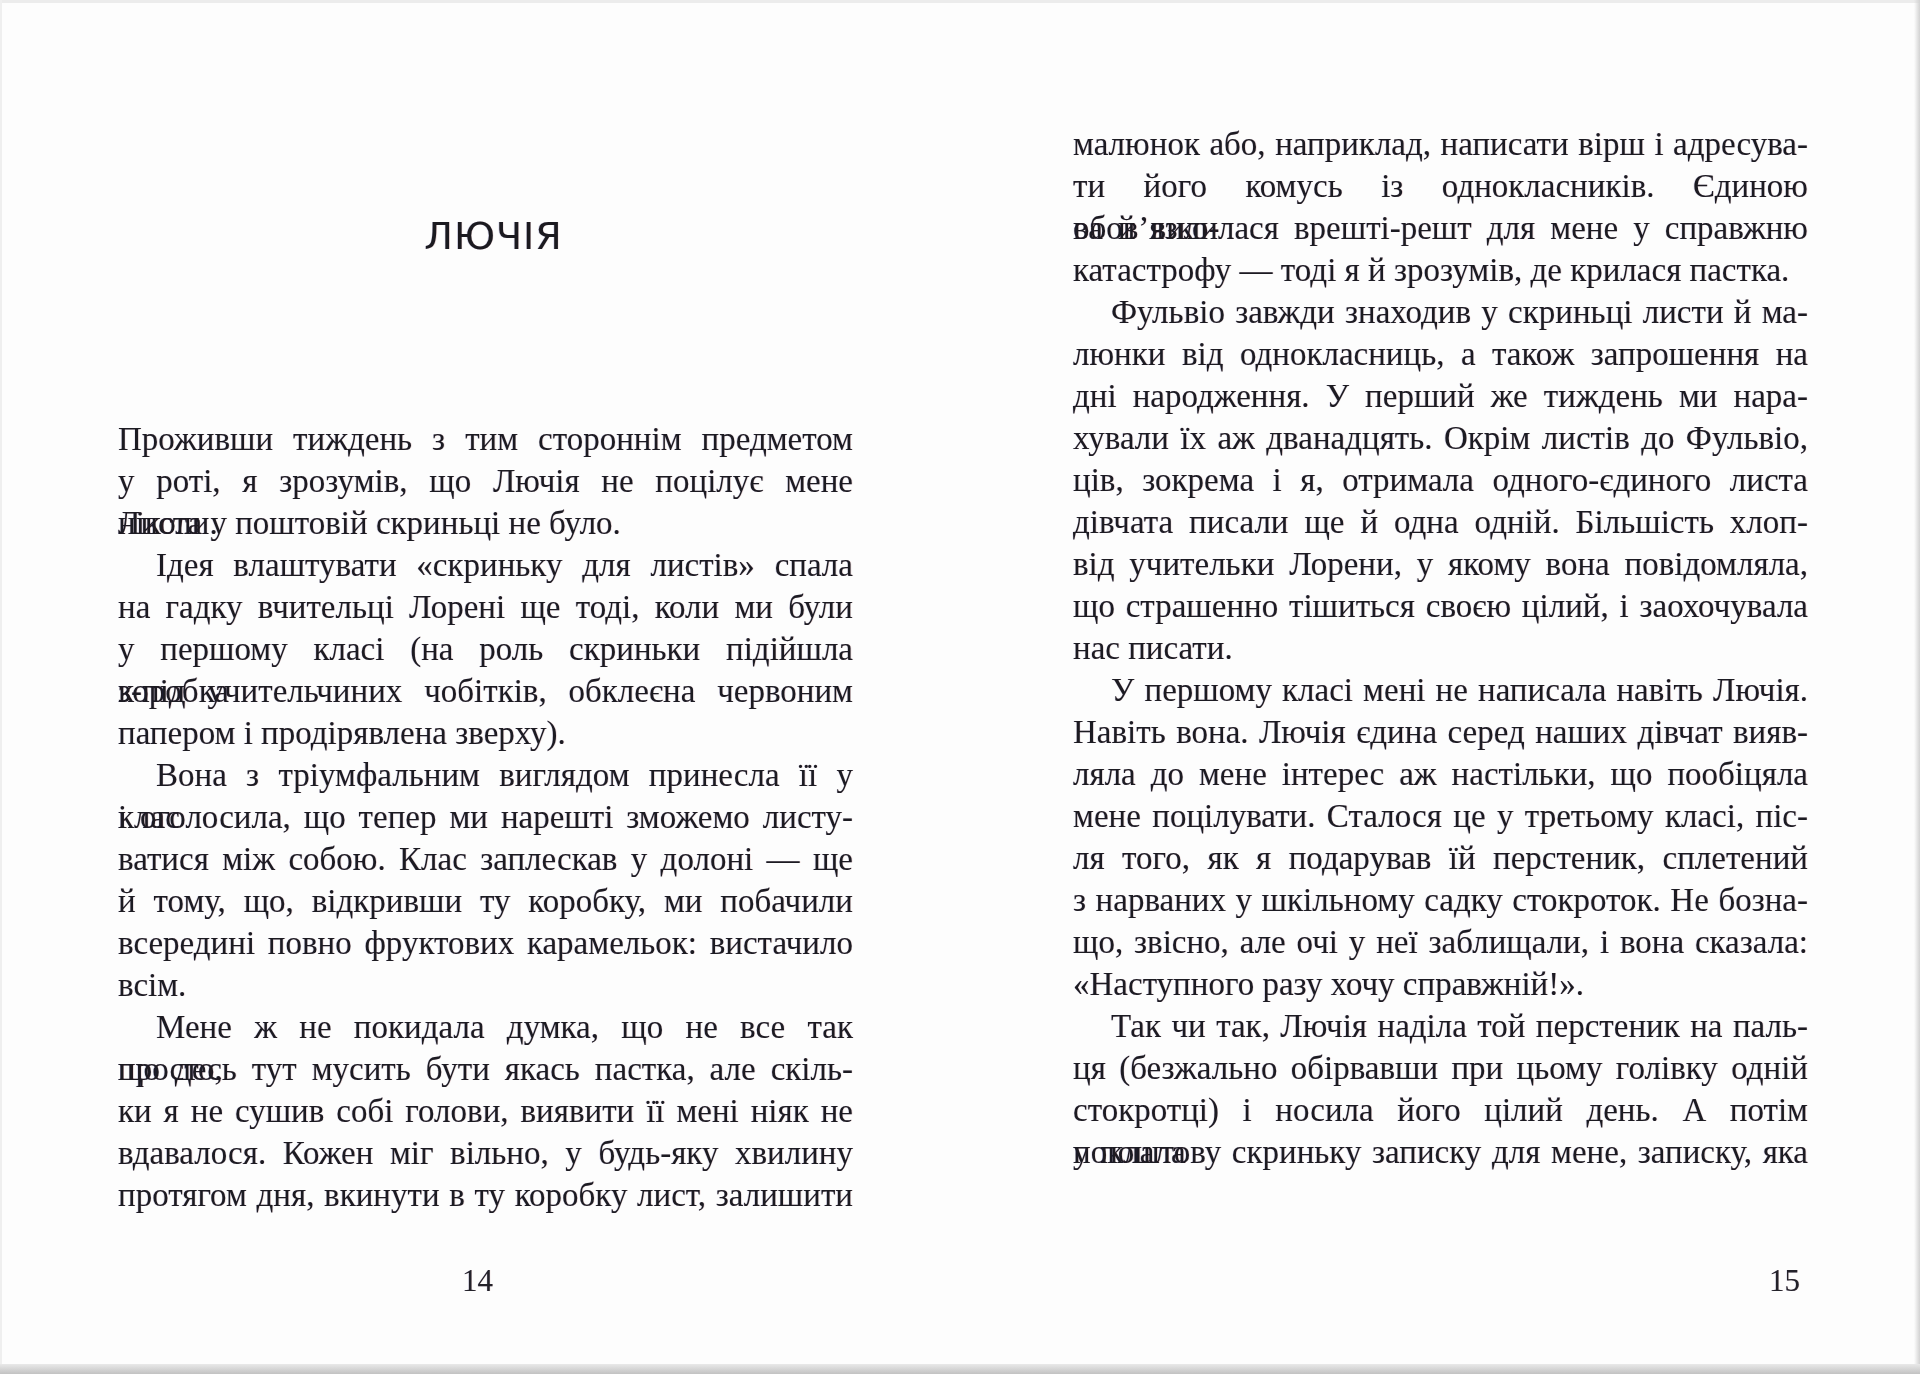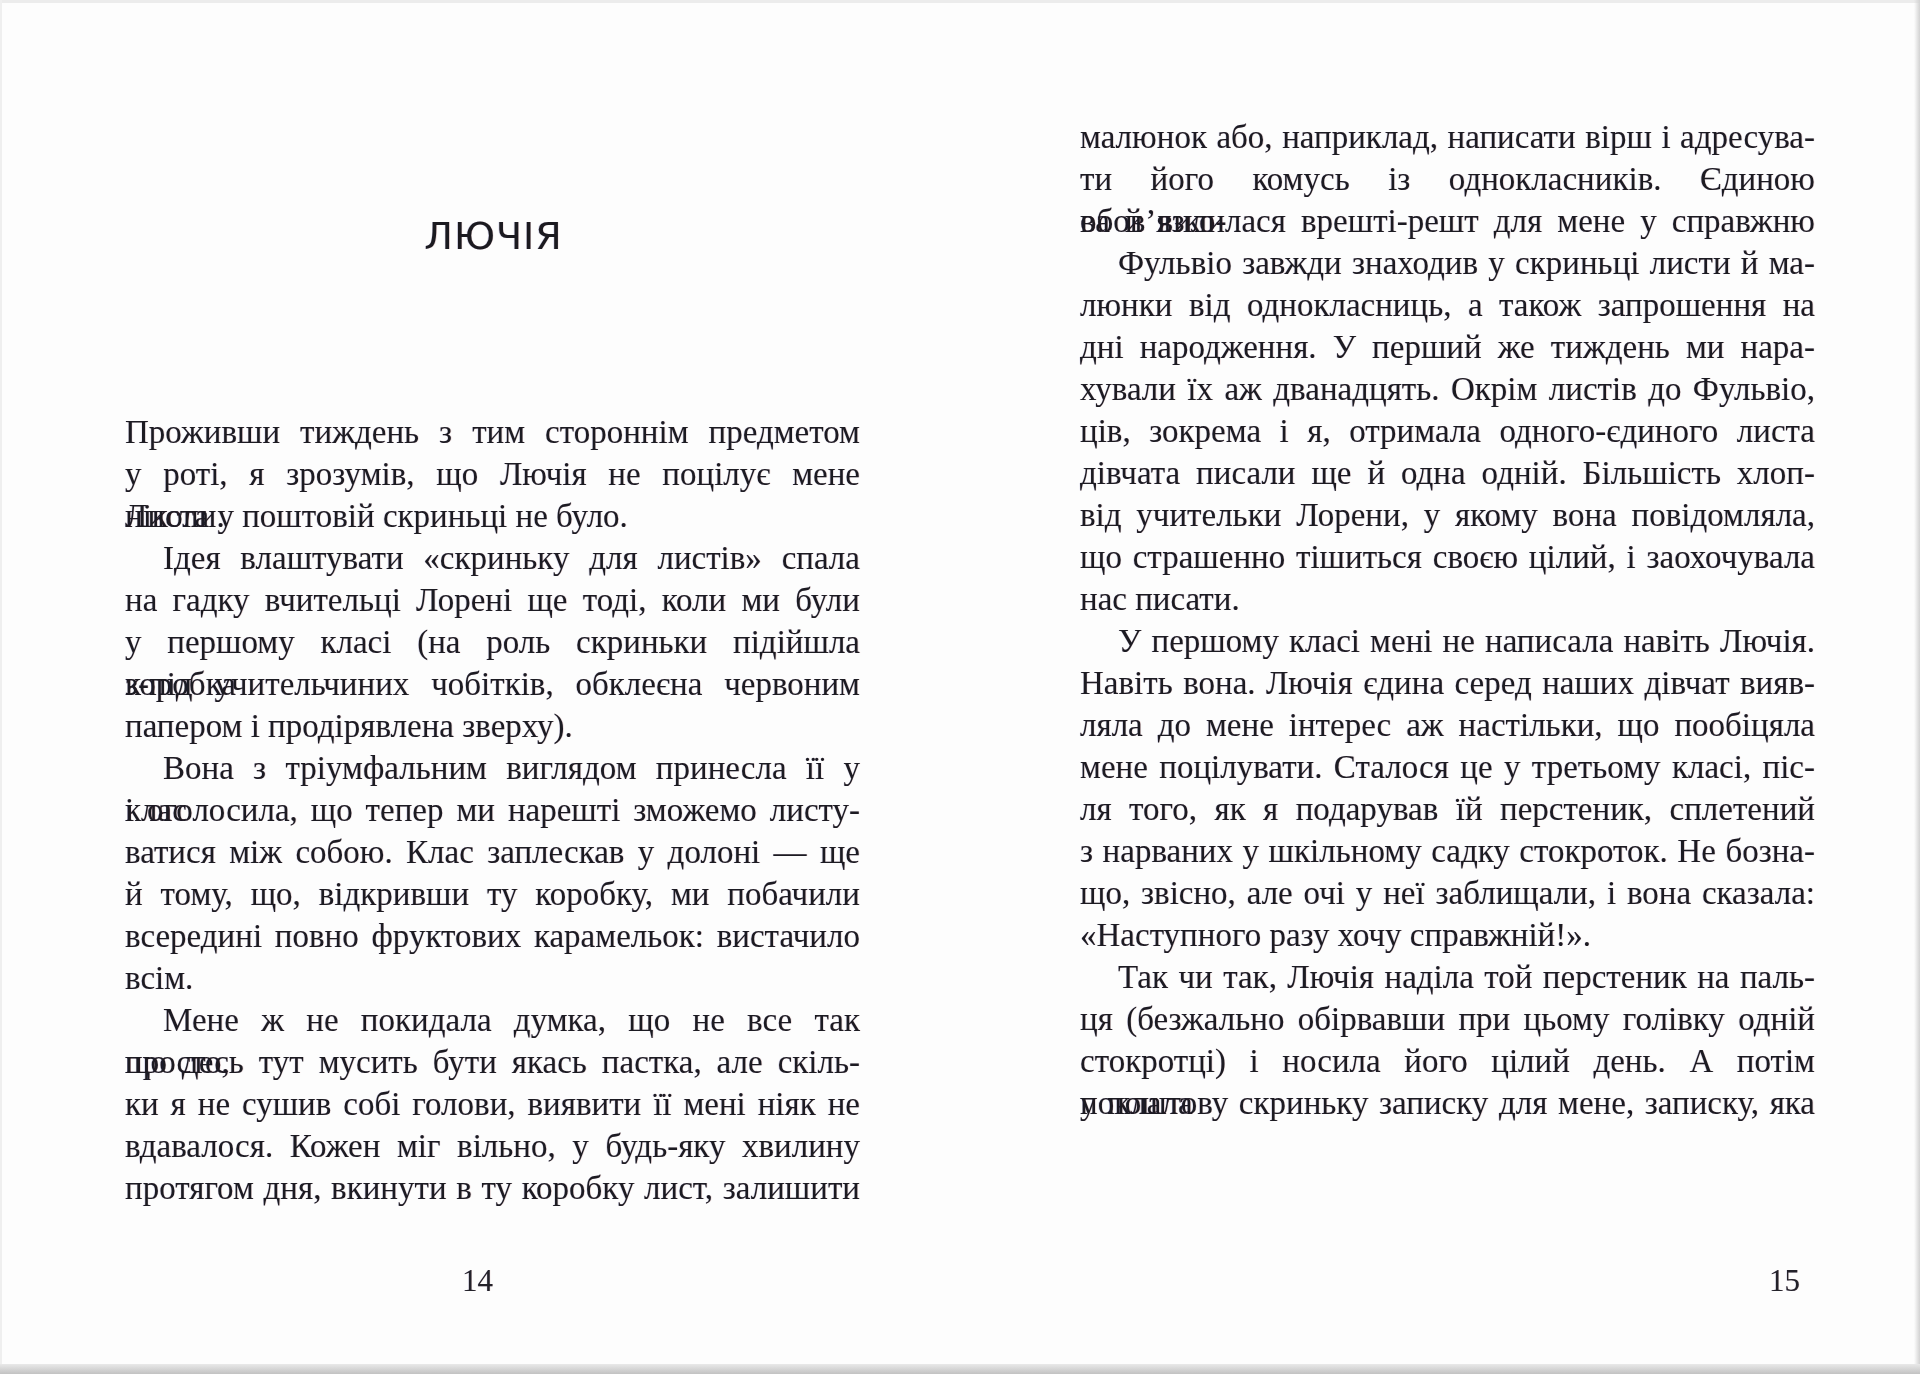--- a/index.html
+++ b/index.html
@@ -49,22 +49,23 @@
     font-family: "DejaVu Sans", sans-serif;
     font-weight: normal;
     font-size: 38px;
     letter-spacing: 1px;
     color: #1b1a20;
     text-shadow: 0.6px 0 0 rgba(150,40,40,0.18), -0.6px 0 0 rgba(40,40,150,0.18);
   }
 
   .text-block {
     position: absolute;
-    left: 15px;
+    left: 8px;
     width: 735px;
+    margin-top: 7px;
   }
   .page-left  .text-block { top: 411px; }
   .page-right .text-block { top: 116px; }
 
   .line {
     height: 42px;
     line-height: 42px;
     font-family: "Liberation Serif", serif;
     font-size: 33px;
     color: #1c1b22;
@@ -120,20 +121,21 @@
         <div class="line just">протягом дня, вкинути в ту коробку лист, залишити</div>
       </div>
     <div class="page-number num-left">14</div>
   </section>
 
   <section class="page page-right">
     <div class="text-block">
         <div class="line just">малюнок або, наприклад, написати вірш і адресува-</div>
         <div class="line just">ти його комусь із однокласників. Єдиною обов’язко-</div>
         <div class="line just">ва й вилилася врешті-решт для мене у справжню</div>
+        <div class="line">катастрофу — тоді я й зрозумів, де крилася пастка.</div>
         <div class="line indent just">Фульвіо завжди знаходив у скриньці листи й ма-</div>
         <div class="line just">люнки від однокласниць, а також запрошення на</div>
         <div class="line just">дні народження. У перший же тиждень ми нара-</div>
         <div class="line just">хували їх аж дванадцять. Окрім листів до Фульвіо,</div>
         <div class="line just">ців, зокрема і я, отримала одного-єдиного листа</div>
         <div class="line just">дівчата писали ще й одна одній. Більшість хлоп-</div>
         <div class="line just">від учительки Лорени, у якому вона повідомляла,</div>
         <div class="line just">що страшенно тішиться своєю цілий, і заохочувала</div>
         <div class="line">нас писати.</div>
         <div class="line indent just">У першому класі мені не написала навіть Лючія.</div>

